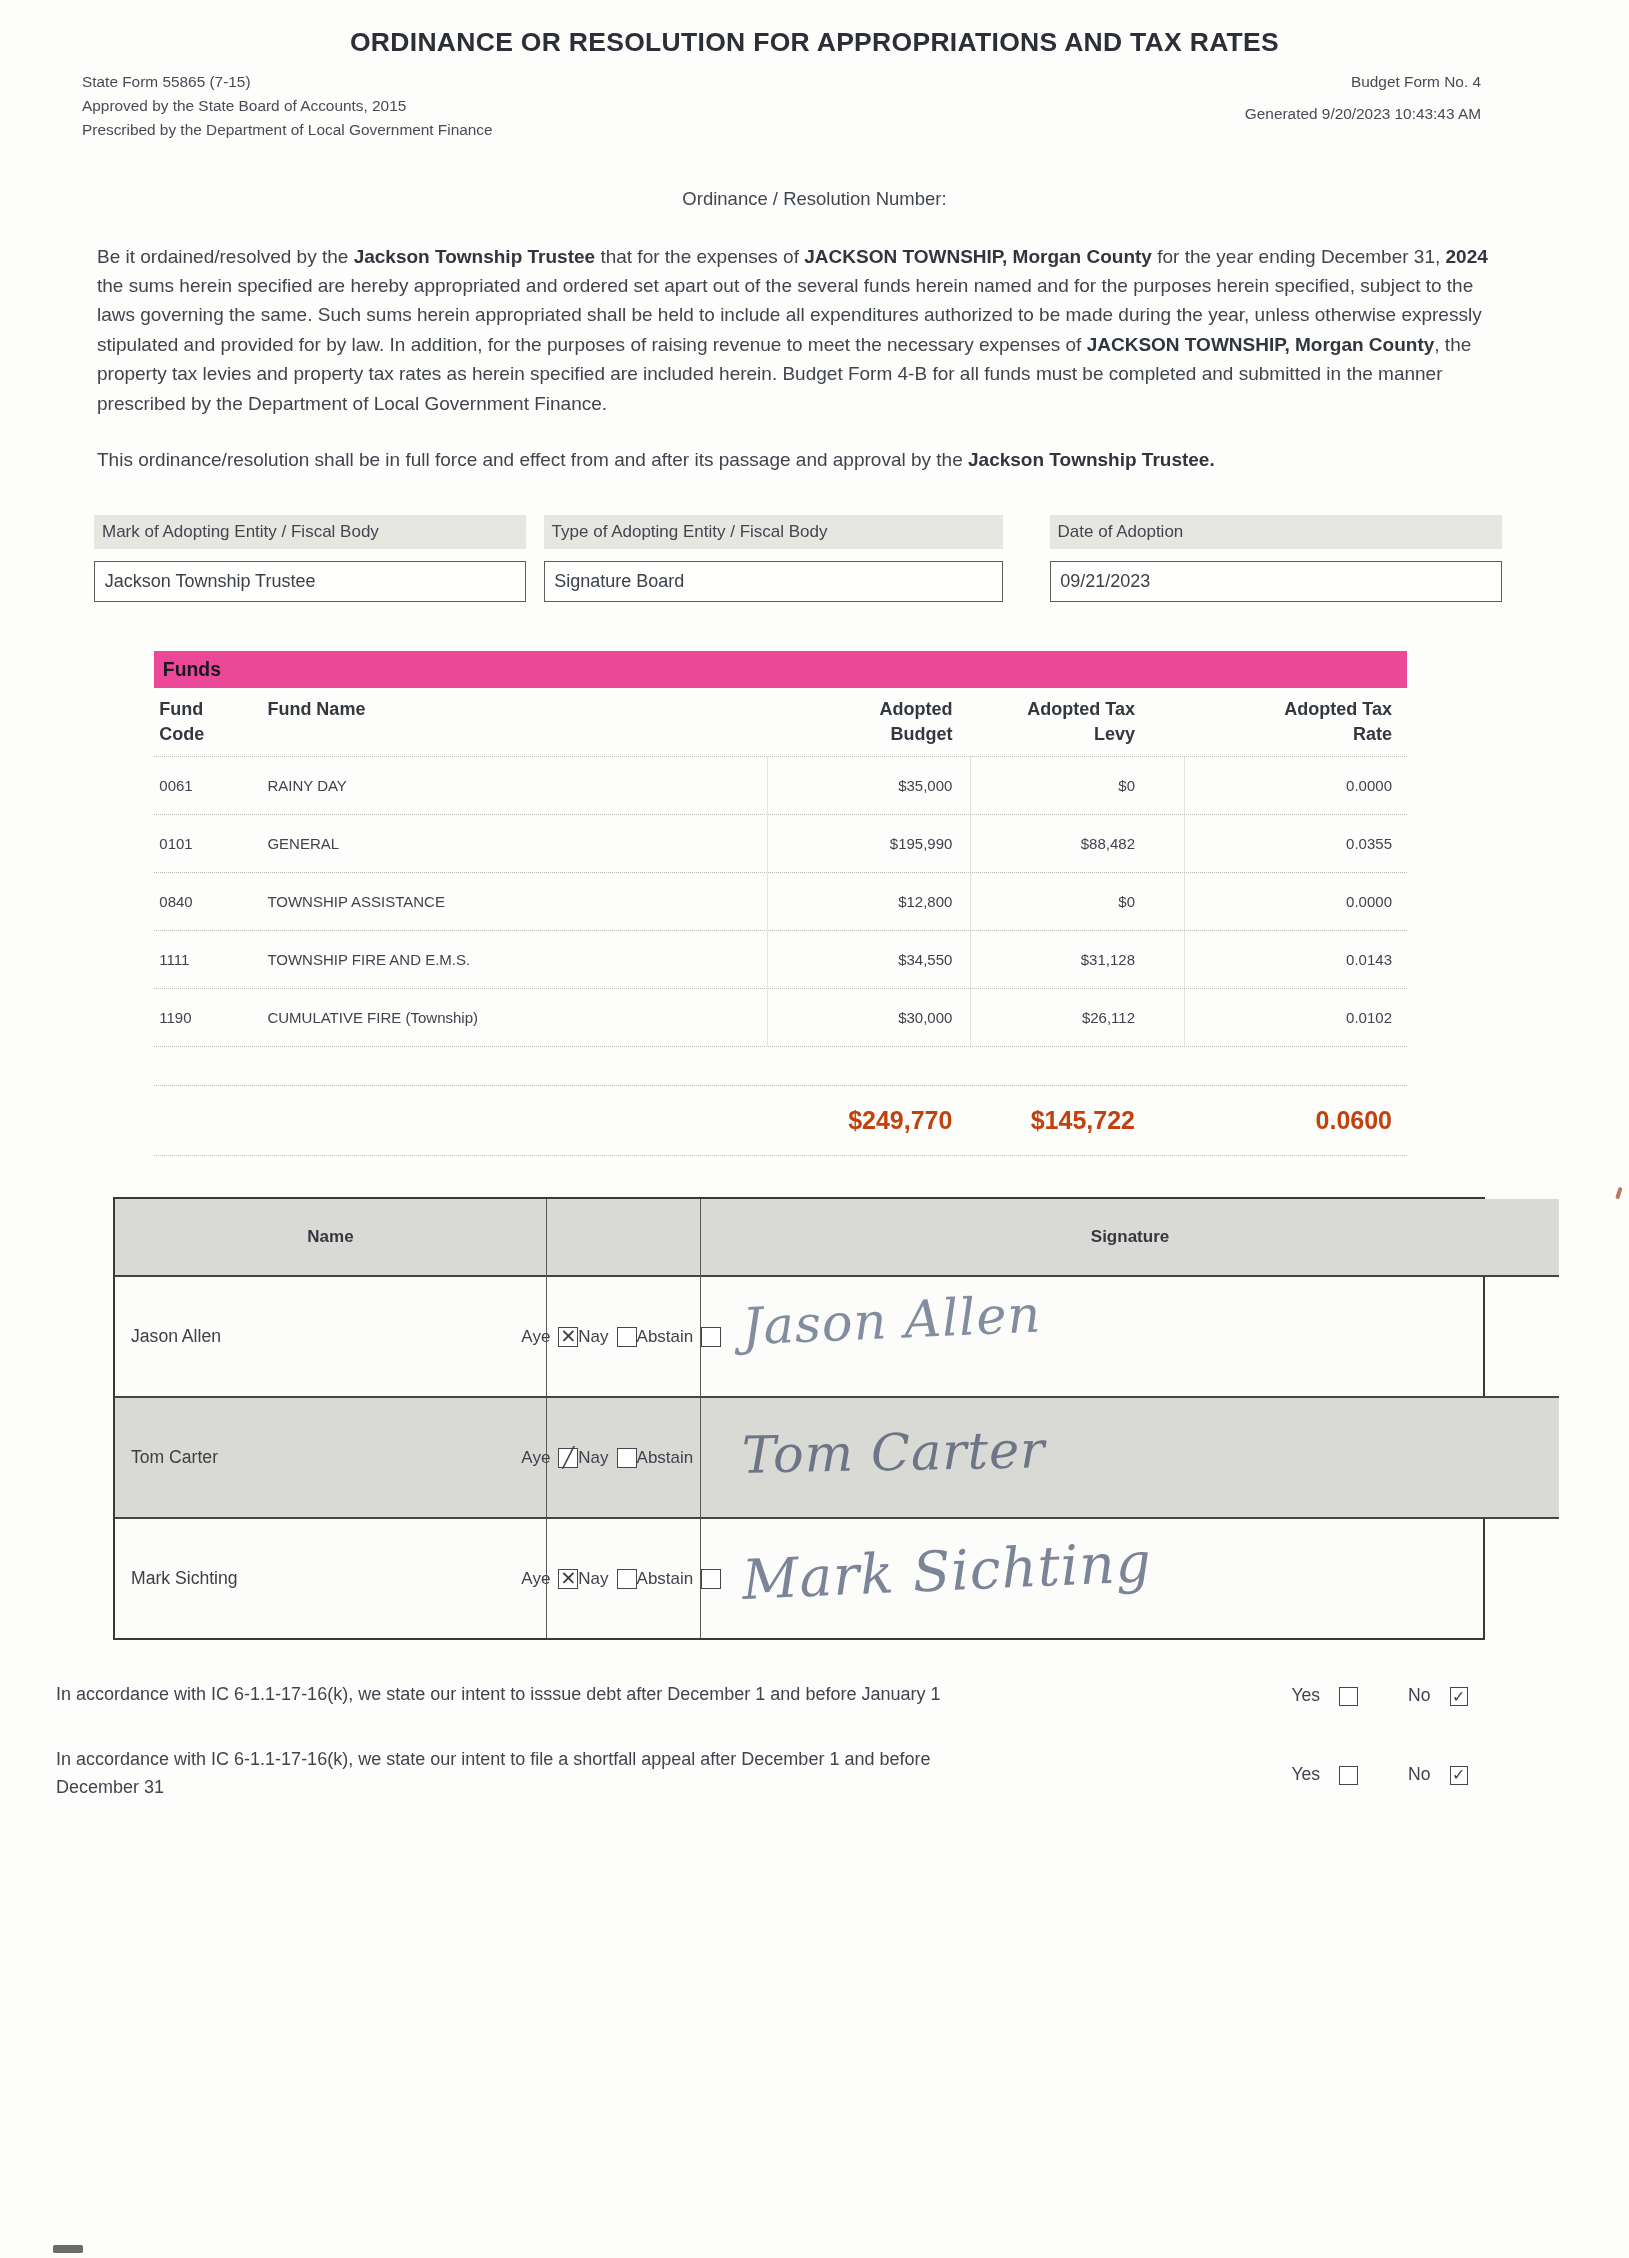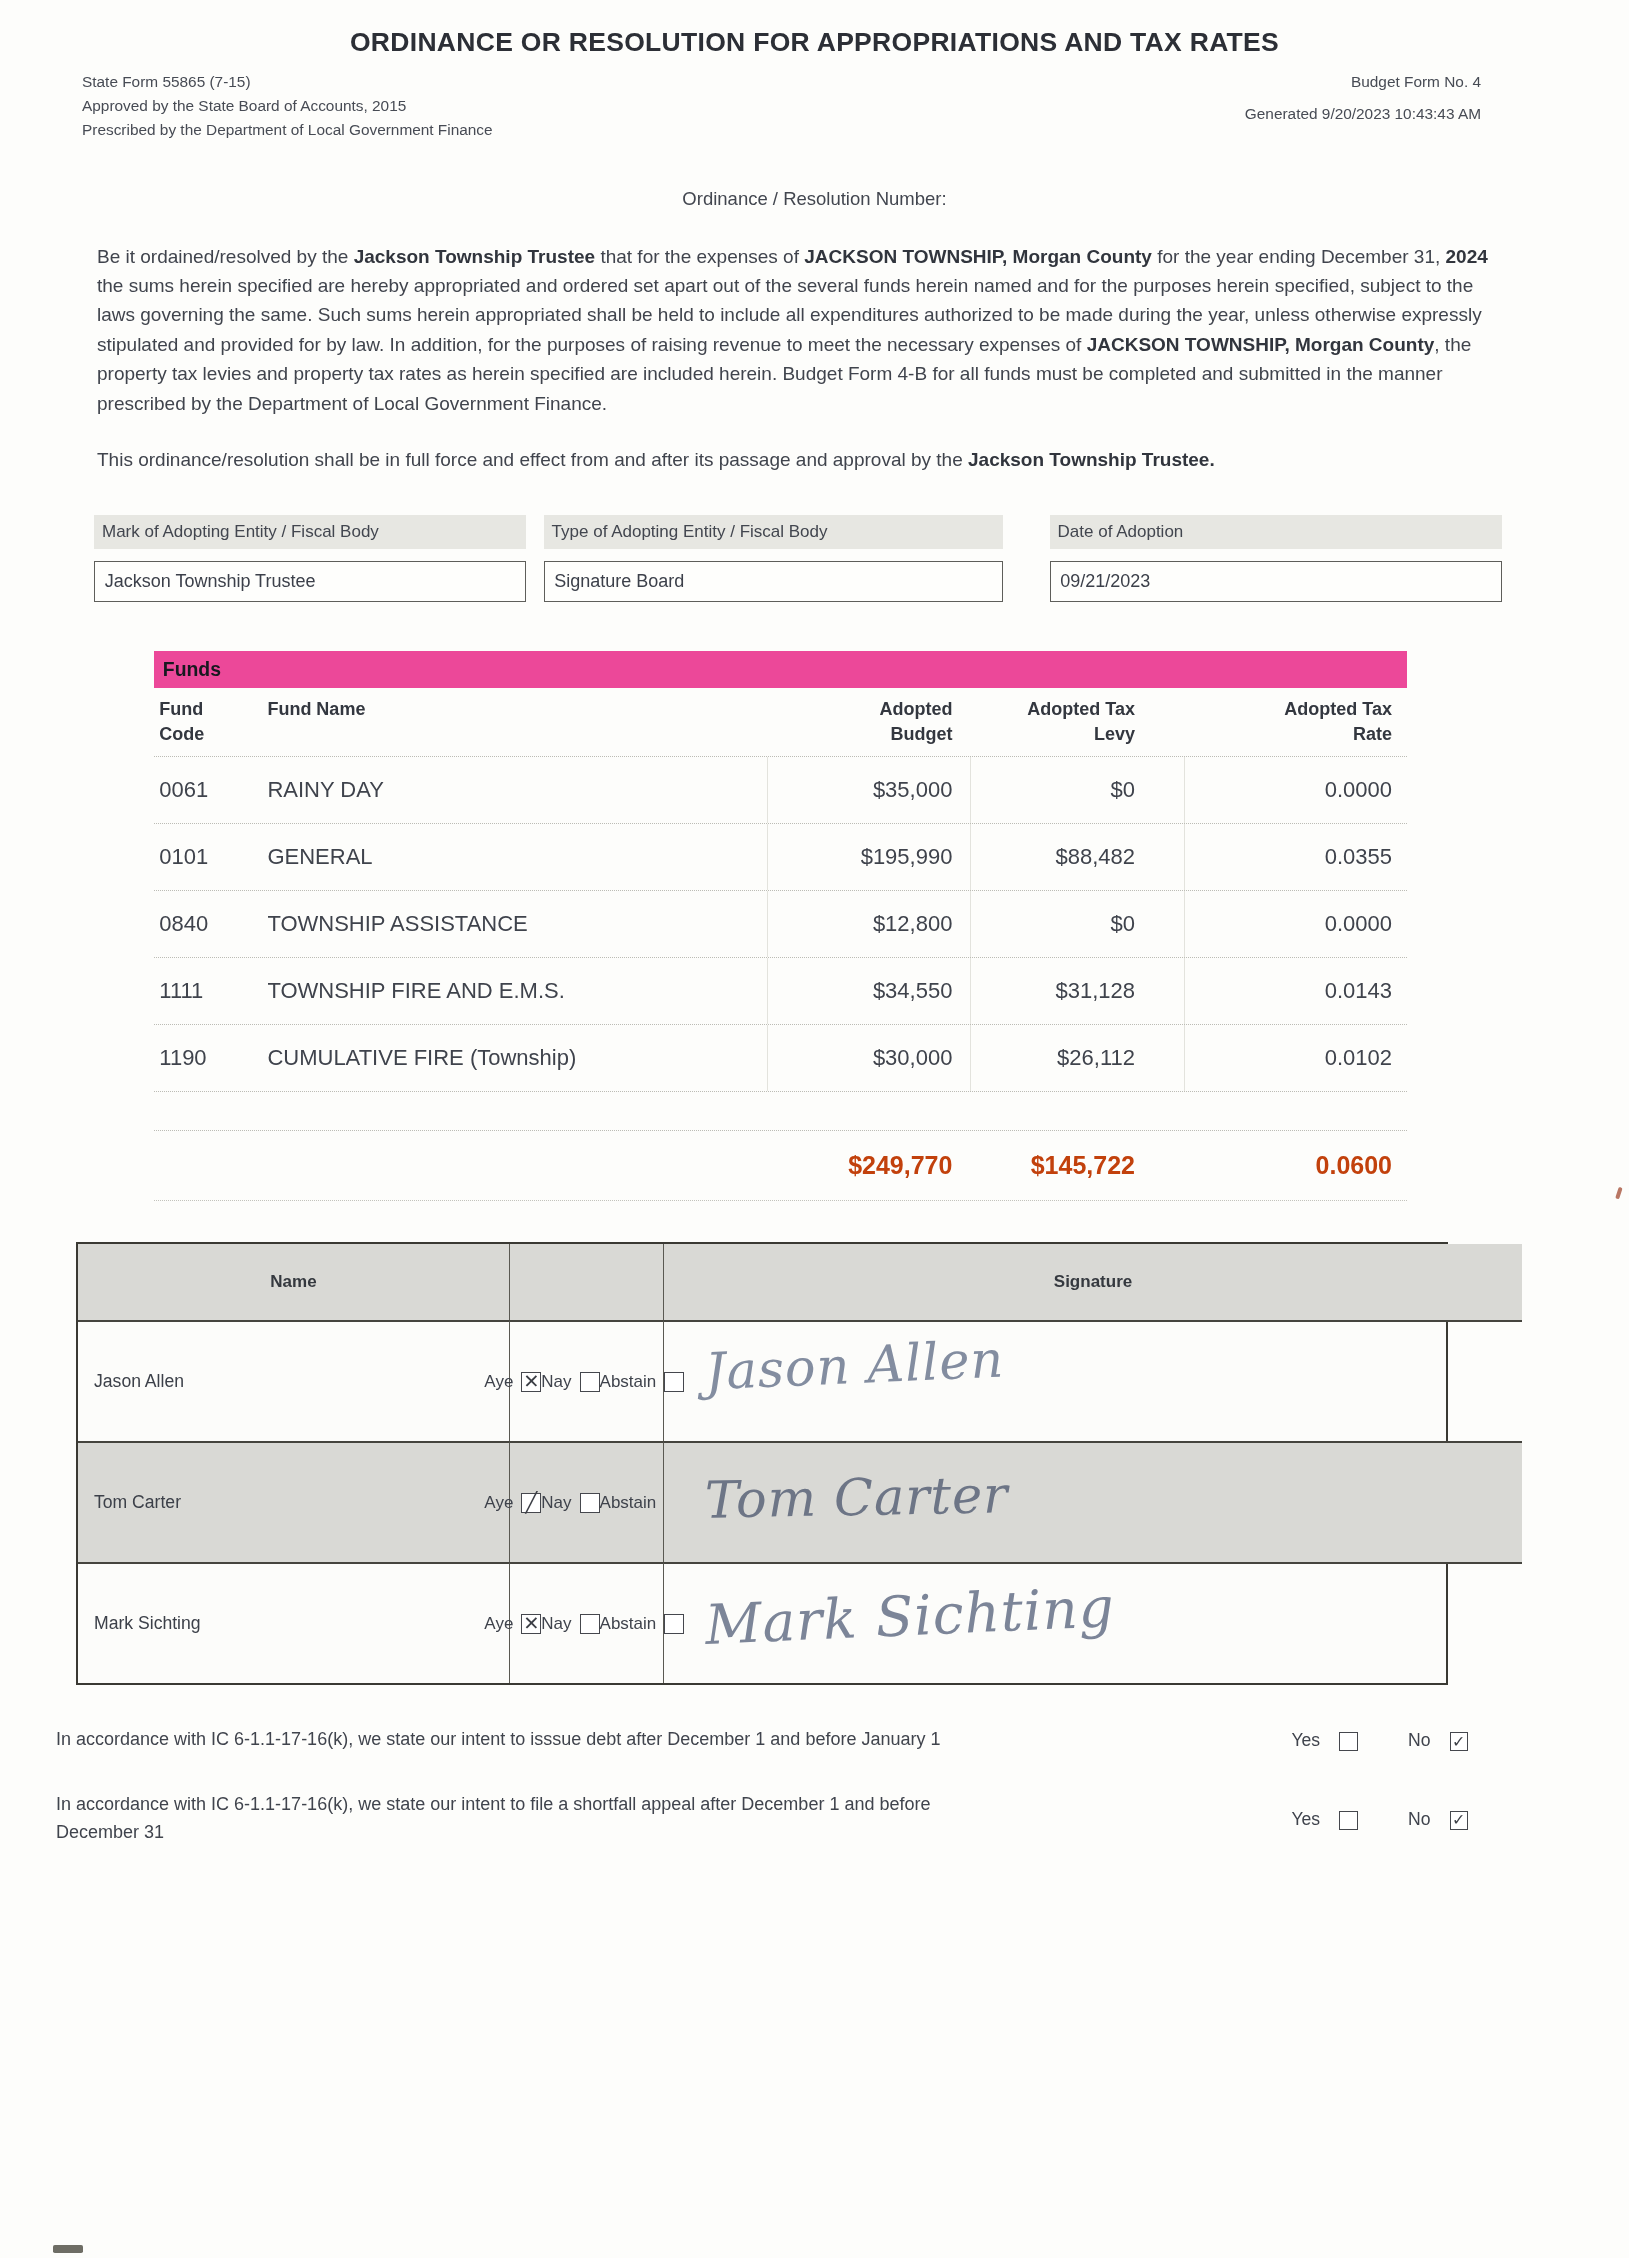--- a/index.html
+++ b/index.html
@@ -41,40 +41,40 @@
     margin-top:12.4px; height:41px; border:1.8px solid #5e5e5a; background:#fefefc;
     display:flex; align-items:center; padding-left:9.7px; font-size:18px; color:#3c404a;
   }
   
   .funds { margin:49px 0 0 154px; width:1253px; }
   .funds-title {
     height:37px; background:#ec4899; display:flex; align-items:center;
     padding-left:8.8px; font-size:19.4px; font-weight:bold; color:#17191f;
   }
   .frow { display:grid; grid-template-columns:101px 512px 203px 214px 222px; }
-  .frow > div { padding-top:20px; padding-bottom:20px; font-size:22px; }
+  .frow > div { padding-top:20px; padding-bottom:20px; font-size:15px; }
   .frow .c-code { padding-left:5.3px; }
   .frow .c-name { padding-left:12.4px; }
   .frow .c-budget { text-align:right; padding-right:17.6px; }
   .frow .c-levy   { text-align:right; padding-right:49px; }
   .frow .c-rate   { text-align:right; padding-right:14px; }
   .frow.head > div { font-weight:bold; color:#33373f; padding-top:8.8px; padding-bottom:10.6px; font-size:18px; line-height:1.35; }
   .frow.head .hc1 span { display:inline-block; max-width:53px; }
   .frow.head .hc3 span { display:inline-block; max-width:84px; }
   .frow.head .hc4 span { display:inline-block; max-width:124px; }
   .frow.head .hc5 span { display:inline-block; max-width:124px; }
   .frow.data { border-top:1.8px dotted #bcbcb5; }
   .frow.data .c-budget, .frow.data .c-levy, .frow.data .c-rate { border-left:0.9px solid #e3e3dd; }
   .frow.data .c-name { border-left:0.9px solid #ececе6; }
   .f-spacer { height:39px; border-top:1.8px dotted #bcbcb5; }
   .frow.totals { border-top:1.8px dotted #bcbcb5; border-bottom:1.8px dotted #c3c3bc; }
   .frow.totals > div { font-weight:bold; color:#c2410c; font-size:25px; }
   
   .sig-grid {
-    margin:41px 0 0 76px; width:1372px;
+    margin:41px 0 0 113px; width:1372px;
     display:grid; grid-template-columns:432px 154px 858px;
     border:2.6px solid #3a3933; background:#fcfcfa;
   }
   .sig-grid > div { border-right:1.8px solid #5a5952; }
   .sig-grid > div:nth-child(3n) { border-right:none; }
   .sig-head {
     height:76px; background:#d9d9d5; display:flex; align-items:center; justify-content:center;
     font-size:17px; font-weight:600; color:#35393f;
   }
   .sig-cell { min-height:121px; border-top:2.6px solid #45443e; }

